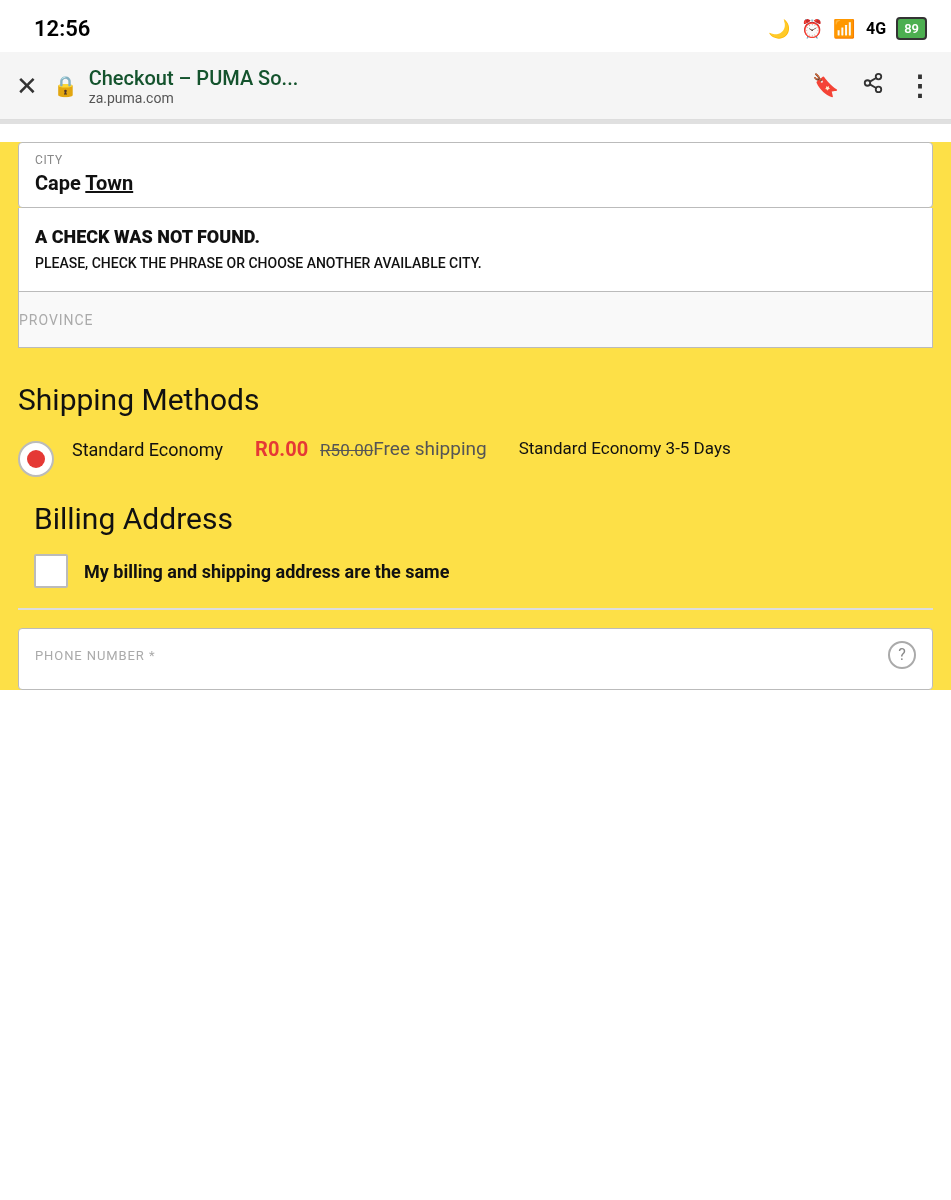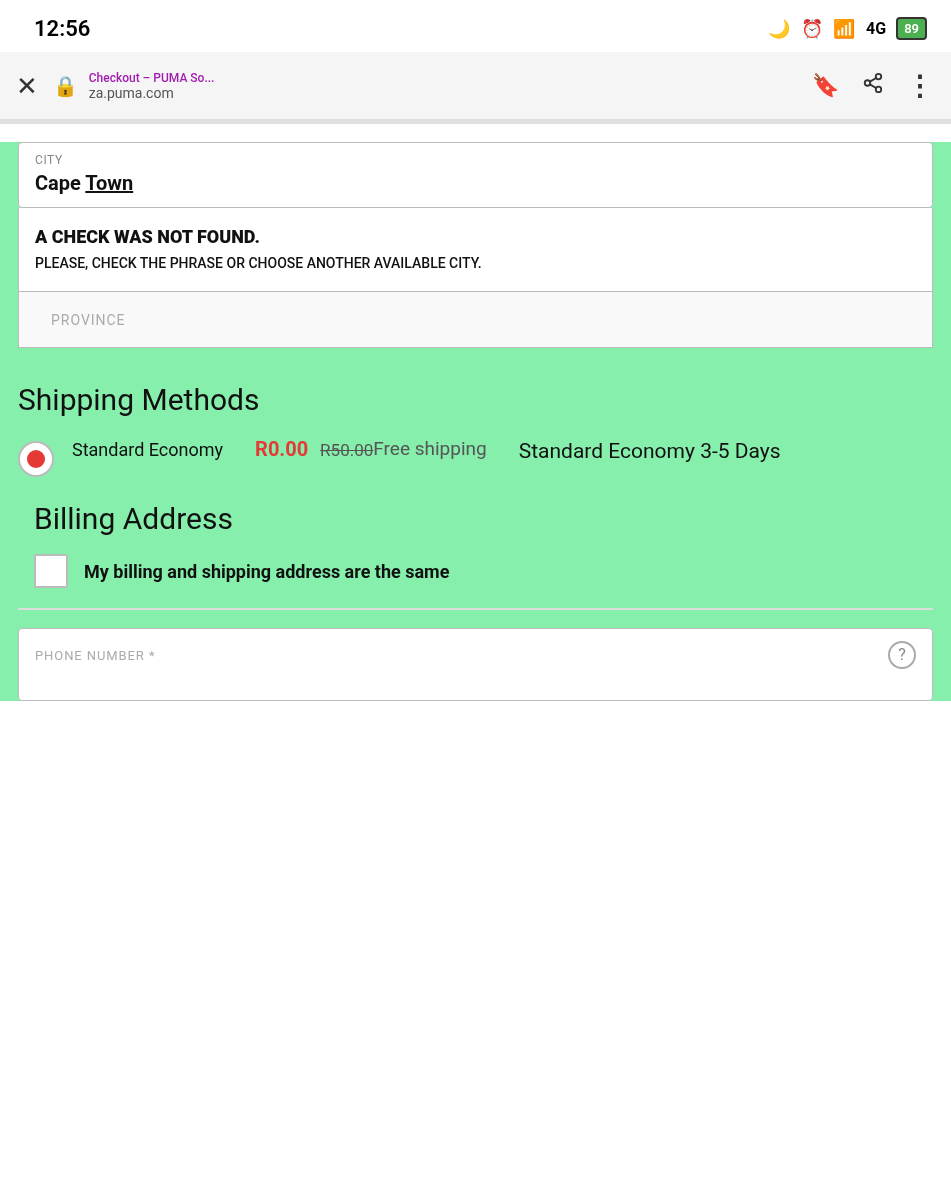--- a/index.html
+++ b/index.html
@@ -71,23 +71,23 @@
     }
     .lock-icon {
       font-size: 20px;
       color: #555;
     }
     .address-text {
       display: flex;
       flex-direction: column;
     }
     .page-title-text {
-      font-size: 12px;
+      font-size: 20px;
       font-weight: 500;
-      color: #a21caf;
+      color: #14532d;
       white-space: nowrap;
       overflow: hidden;
       text-overflow: ellipsis;
       max-width: 320px;
     }
     .url-text {
       font-size: 14px;
       color: #555;
     }
     .browser-actions {
@@ -96,21 +96,21 @@
       gap: 22px;
     }
     .browser-action-icon {
       font-size: 22px;
       color: #333;
       cursor: pointer;
     }
 
     
     .page-content {
-      background: #86efac;
+      background: #fde047;
       padding: 0;
     }
 
     
     .top-divider {
       height: 4px;
       background: #e0e0e0;
       margin: 0 0 0 0;
     }
 
@@ -159,21 +159,21 @@
       font-weight: 500;
       color: #111;
       line-height: 1.45;
     }
 
     
     .province-field {
       border: 1.5px solid #bbb;
       border-top: none;
       background: #f9f9f9;
-      padding: 18px 16px 18px 32px;
+      padding: 18px 16px 18px 0;
     }
     .province-label {
       font-size: 14px;
       color: #aaa;
       letter-spacing: 0.07em;
       text-transform: uppercase;
     }
 
     
     .section-title {
@@ -238,21 +238,21 @@
     .shipping-price-row {
       display: flex;
       align-items: baseline;
       gap: 4px;
     }
     .shipping-free-label {
       font-size: 19px;
       color: #555;
     }
     .shipping-desc {
-      font-size: 21px;
+      font-size: 17px;
       color: #111;
       line-height: 1.4;
       text-align: center;
     }
 
     
     .billing-section {
       margin: 10px 0 0 0;
       padding-left: 16px;
     }
@@ -289,21 +289,21 @@
       background: #ddd;
       margin: 10px 18px;
     }
 
     
     .phone-field-wrapper {
       border: 1.5px solid #bbb;
       border-radius: 4px;
       margin: 18px 18px 0 18px;
       background: #fff;
-      padding: 12px 16px 31px 16px;
+      padding: 12px 16px 20px 16px;
       display: flex;
       align-items: center;
       justify-content: space-between;
     }
     .phone-label {
       font-size: 13px;
       color: #aaa;
       letter-spacing: 0.07em;
       text-transform: uppercase;
     }

